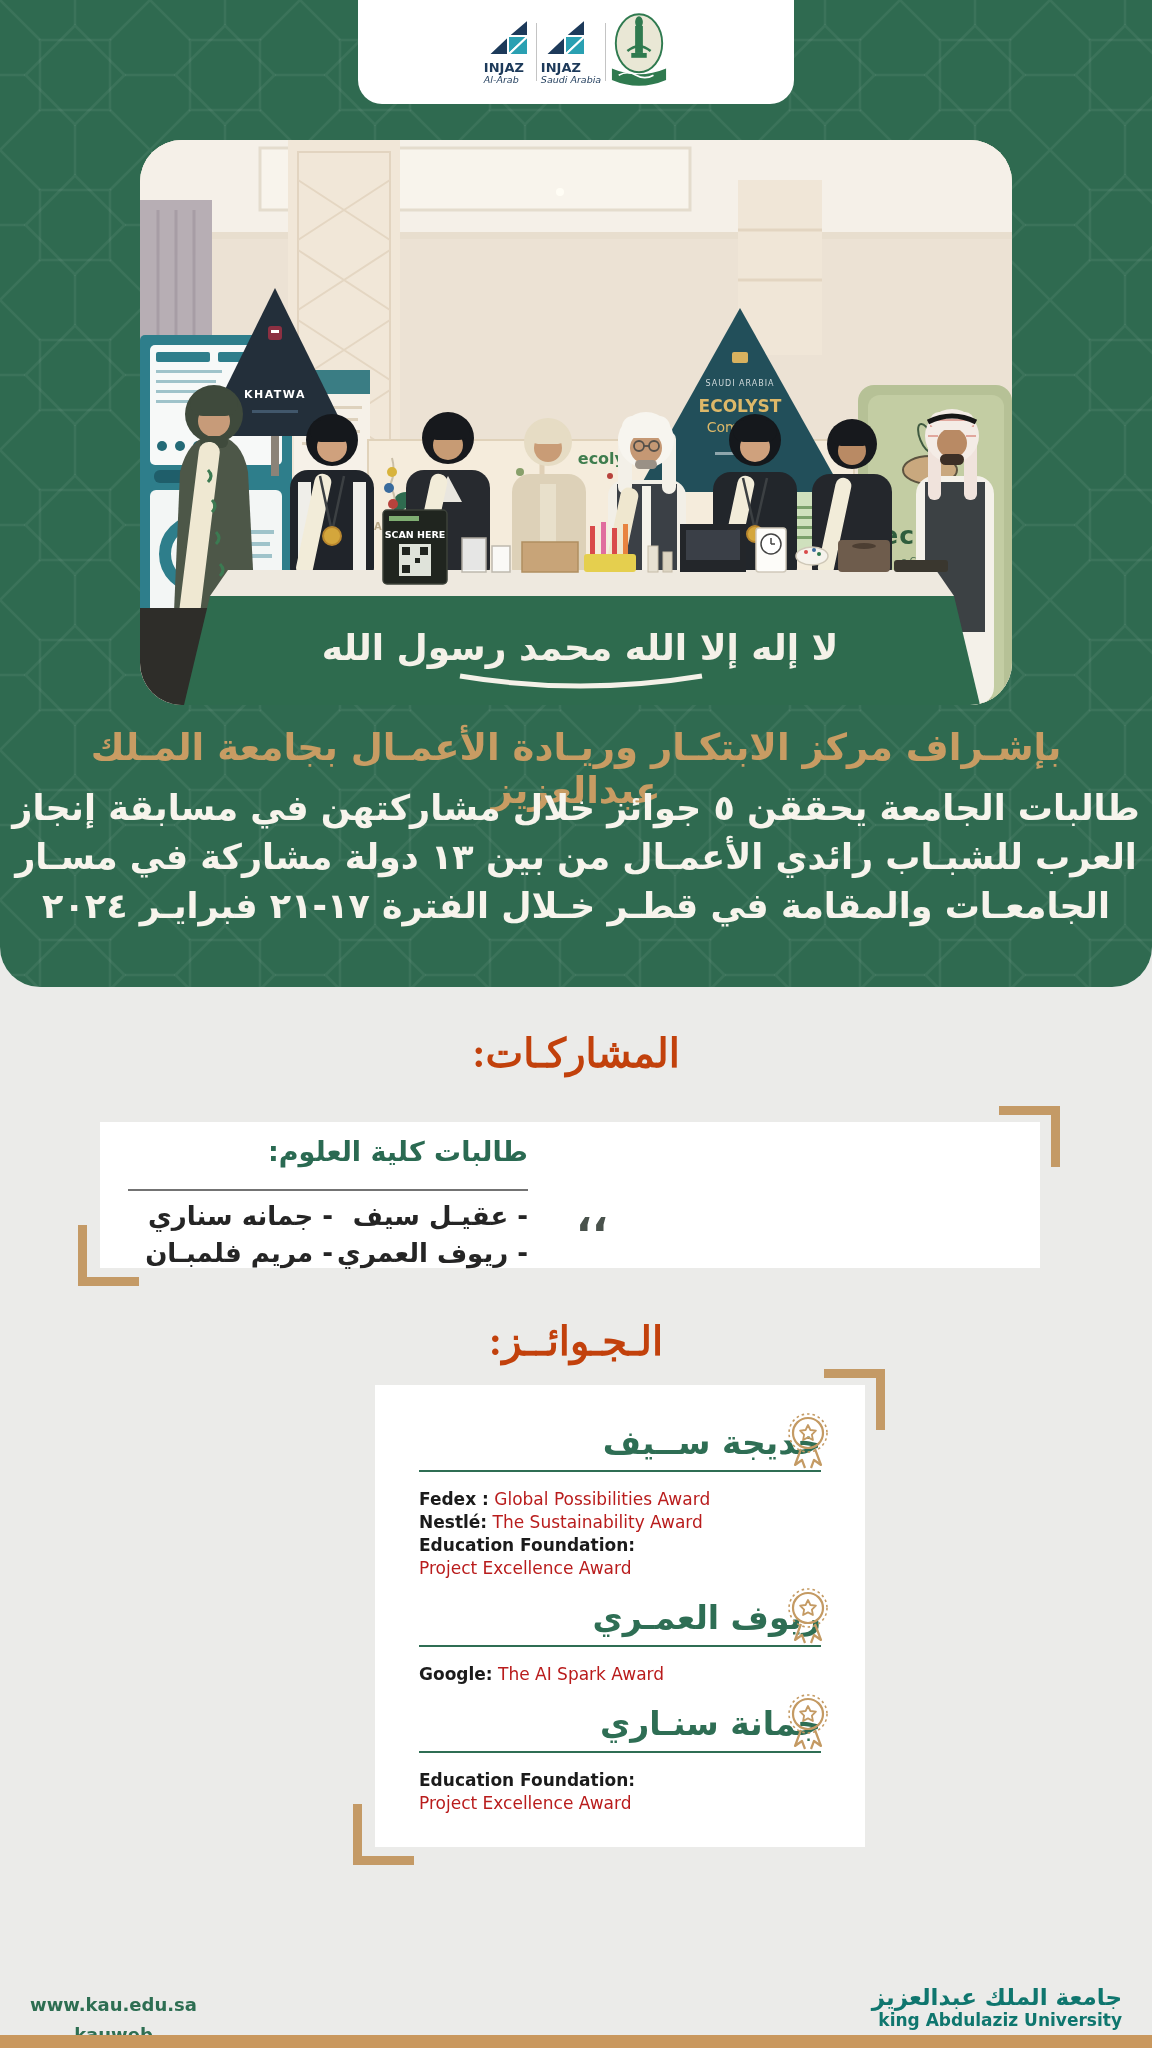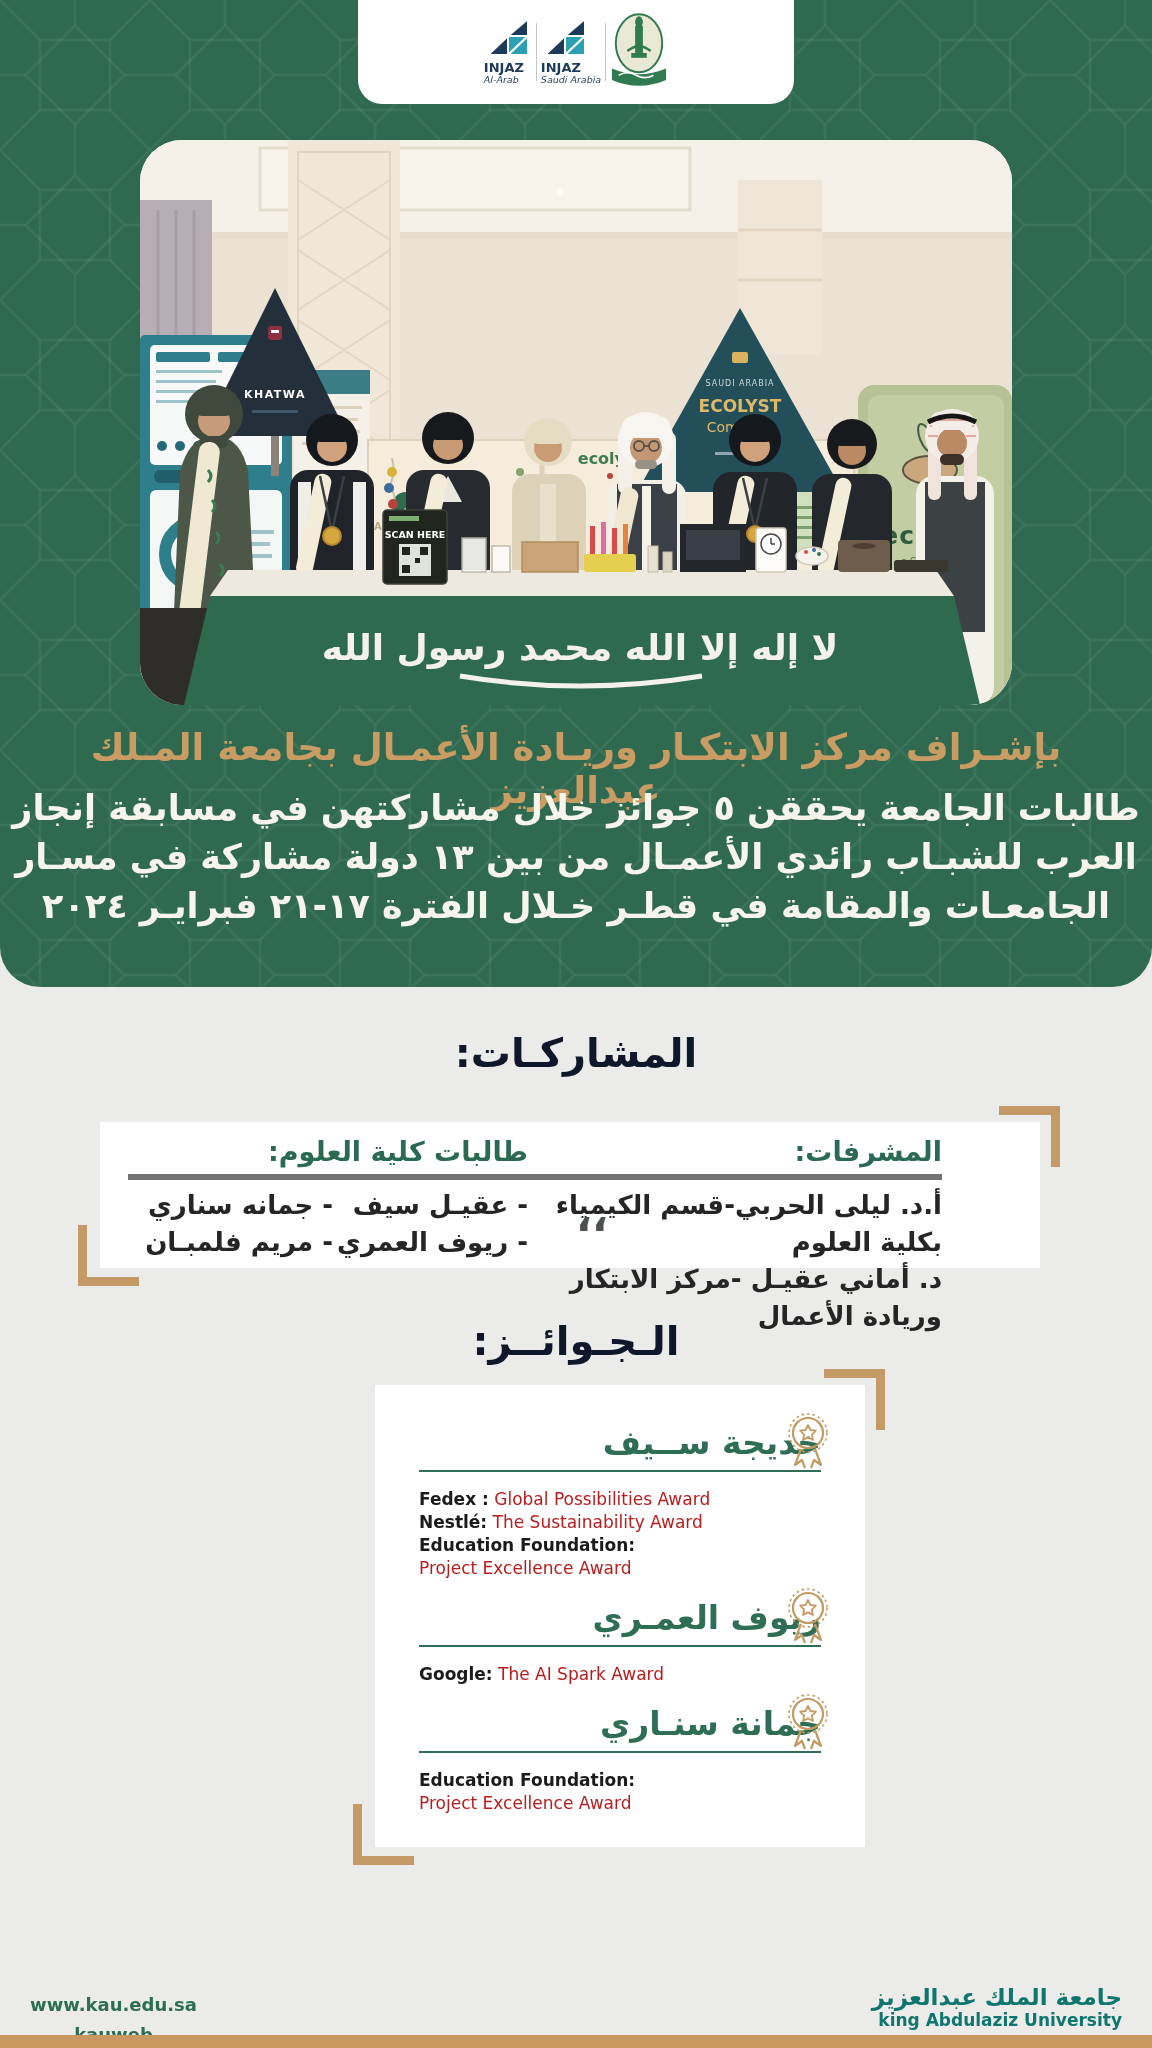--- a/index.html
+++ b/index.html
@@ -16,35 +16,35 @@
   .injaz{display:flex;flex-direction:column;align-items:flex-start;}
   .injaz .txt1{font-size:13px;font-weight:bold;color:#1d3a5a;line-height:13px;margin-top:2px;}
   .injaz .txt2{font-size:9.5px;color:#1d3a5a;line-height:11px;font-style:italic;}
   .photo{position:absolute;left:140px;top:140px;width:872px;height:565px;border-radius:42px;
          overflow:hidden;z-index:4;background:#ece2d4;}
   .hero-title{position:absolute;left:0;top:726px;width:100%;text-align:center;color:#c89c63;
               font-size:37px;font-weight:bold;direction:rtl;z-index:4;}
   .hero-body{position:absolute;left:0;top:784px;width:100%;text-align:center;color:#f7f4ec;
              font-size:35px;font-weight:bold;line-height:49px;direction:rtl;z-index:4;}
   
-  .section-heading{position:absolute;width:100%;text-align:center;color:#0f172a;font-size:40px;
-                   font-weight:bold;direction:rtl;}
+  .section-heading{position:absolute;width:100%;text-align:center;color:#c2410c;font-size:40px;
+                   font-weight:bold;direction:rtl;font-family:Liberation Serif, serif;}
   .card{position:absolute;background:#ffffff;}
   .bracket{position:absolute;width:52px;height:52px;z-index:3;}
   .br-tr{border-top:9px solid #c49a66;border-right:9px solid #c49a66;top:-16px;right:-20px;}
   .br-bl{border-bottom:9px solid #c49a66;border-left:9px solid #c49a66;bottom:-18px;left:-22px;}
   
   .participants{left:100px;top:1122px;width:940px;height:146px;}
   .p-cols{position:absolute;inset:0;display:flex;flex-direction:row-reverse;direction:rtl;
           padding:14px 28px 0 28px;box-sizing:border-box;}
   .p-col{display:flex;flex-direction:column;}
   .p-col.students{width:400px;}
   .p-col.supervisors{flex:1;padding-right:70px;}
   .p-title{color:#2a6a52;font-size:27px;font-weight:bold;direction:rtl;text-align:right;
-           border-bottom:6px solid #737373;padding-bottom:7px;}
+           border-bottom:2px solid #737373;padding-bottom:22px;}
   .p-rows{margin-top:7px;color:#252525;font-size:26px;font-weight:bold;direction:rtl;line-height:37px;}
   .s-row{display:flex;direction:rtl;}
   .s-cell-a{width:195px;}
   .quote-mark{position:absolute;right:432px;top:70px;font-size:42px;font-weight:bold;color:#49524c;}
   
   .awards{left:375px;top:1385px;width:490px;height:462px;padding:38px 44px 0 44px;box-sizing:border-box;}
   .award-item{position:relative;}
   .award-name-row{position:relative;text-align:right;direction:rtl;padding-left:0;
                   border-bottom:2px solid #2f6e54;padding-bottom:8px;}
   .award-name{color:#2e6e54;font-size:33px;font-weight:bold;padding-left:52px;display:inline-block;}
@@ -394,27 +394,20 @@
           <div class="s-row">
             <span class="s-cell-a">- عقيـل سيف</span>
             <span>-  جمانه سناري</span>
           </div>
           <div class="s-row">
             <span class="s-cell-a">- ريوف العمري</span>
             <span>-  مريم فلمبـان</span>
           </div>
         </div>
       </div>
-      <div class="p-col supervisors">
-        <div class="p-title">المشرفات:</div>
-        <div class="p-rows">
-          <div>أ.د. ليلى الحربي-قسم الكيمياء بكلية العلوم</div>
-          <div>د. أماني عقيـل -مركز الابتكار وريادة الأعمال</div>
-        </div>
-      </div>
     </div>
     <div class="quote-mark">،،</div>
   </div>
 
   <div class="section-heading" style="top:1318px;">الـجـوائــز:</div>
 
   <div class="card awards">
     <div class="bracket br-tr"></div>
     <div class="bracket br-bl"></div>
 

